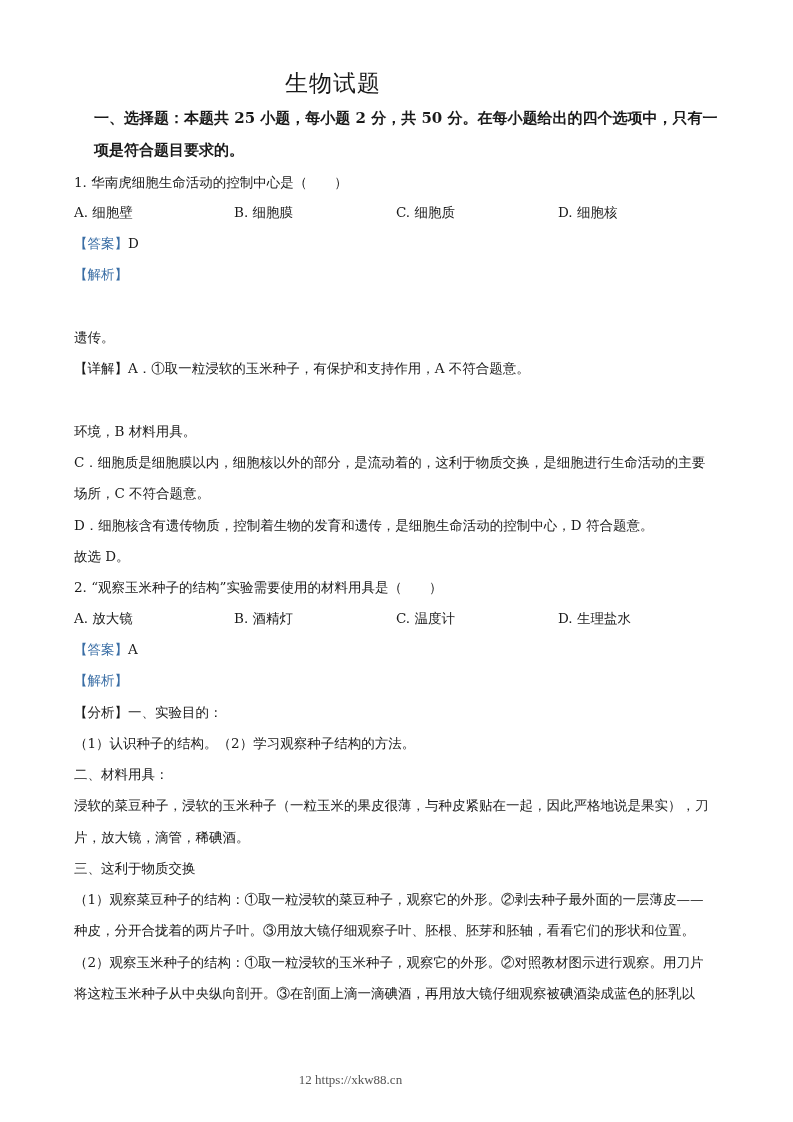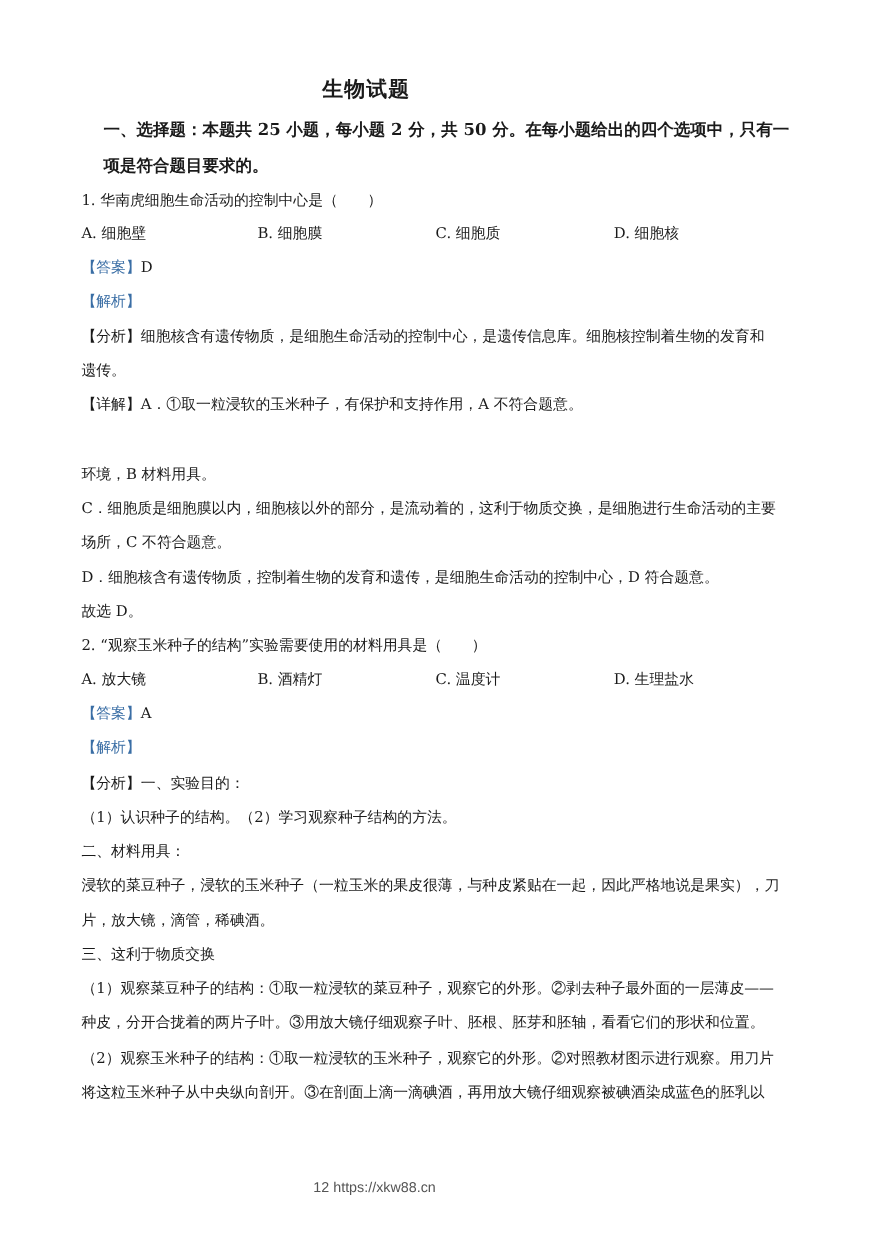--- a/index.html
+++ b/index.html
@@ -1,27 +1,27 @@
 <!DOCTYPE html>
 <html><head>
 <meta charset="utf-8">
 <style>
   html, body { margin: 0; padding: 0; background: #ffffff; }
   body { width: 793px; height: 1122px; position: relative; overflow: hidden;
          font-family: "DejaVu Serif", "Liberation Serif", serif; color: #1a1a1a; }
   .page { position: absolute; left: 0; top: 0; width: 793px; height: 1122px; }
   .title { position: absolute; left: 0; width: 666px; top: 68px; text-align: center;
-           font-size: 19px; font-weight: bold; letter-spacing: 1px; }
+           font-size: 23px; font-weight: normal; letter-spacing: 1px; }
   .line { position: absolute; left: 74px; font-size: 13.5px; white-space: nowrap; line-height: 20px; }
   .bold { font-weight: bold; font-size: 15px; margin-left: 20px; }
   .tag { color: #3a6ea5; }
   .opts { position: absolute; left: 74px; width: 640px; font-size: 13.5px; line-height: 20px; }
   .opt { position: absolute; white-space: nowrap; }
   .footer { position: absolute; left: 0; width: 681px; top: 1072px; text-align: center;
-            font-family: Liberation Sans, sans-serif; font-size: 13px; color: #555; }
+            font-family: Liberation Serif, serif; font-size: 13px; color: #555; padding-left: 10px; }
 </style>
 </head>
 <body>
 
 <div class="page">
   <div class="title">生物试题</div>
 
   <div class="line bold" style="top:108px">一、选择题：本题共 25 小题，每小题 2 分，共 50 分。在每小题给出的四个选项中，只有一</div>
   <div class="line bold" style="top:140px">项是符合题目要求的。</div>
 
@@ -29,21 +29,20 @@
   <div class="opts" style="top:202px">
     <span class="opt" style="left:0px">A. 细胞壁</span>
     <span class="opt" style="left:160px">B. 细胞膜</span>
     <span class="opt" style="left:322px">C. 细胞质</span>
     <span class="opt" style="left:484px">D. 细胞核</span>
   </div>
   <div class="line" style="top:233px">
     <span class="tag">【答案】</span><span>D</span>
   </div>
   <div class="line tag" style="top:264px">【解析】</div>
-  <div class="line" style="top:296px">【分析】细胞核含有遗传物质，是细胞生命活动的控制中心，是遗传信息库。细胞核控制着生物的发育和</div>
   <div class="line" style="top:327px">遗传。</div>
   <div class="line" style="top:358px">【详解】A．①取一粒浸软的玉米种子，有保护和支持作用，A 不符合题意。</div>
   <div class="line" style="top:421px">环境，B 材料用具。</div>
   <div class="line" style="top:452px">C．细胞质是细胞膜以内，细胞核以外的部分，是流动着的，这利于物质交换，是细胞进行生命活动的主要</div>
   <div class="line" style="top:483px">场所，C 不符合题意。</div>
   <div class="line" style="top:515px">D．细胞核含有遗传物质，控制着生物的发育和遗传，是细胞生命活动的控制中心，D 符合题意。</div>
   <div class="line" style="top:546px">故选 D。</div>
 
   <div class="line" style="top:577px">2. “观察玉米种子的结构”实验需要使用的材料用具是（　　）</div>
   <div class="opts" style="top:608px">

